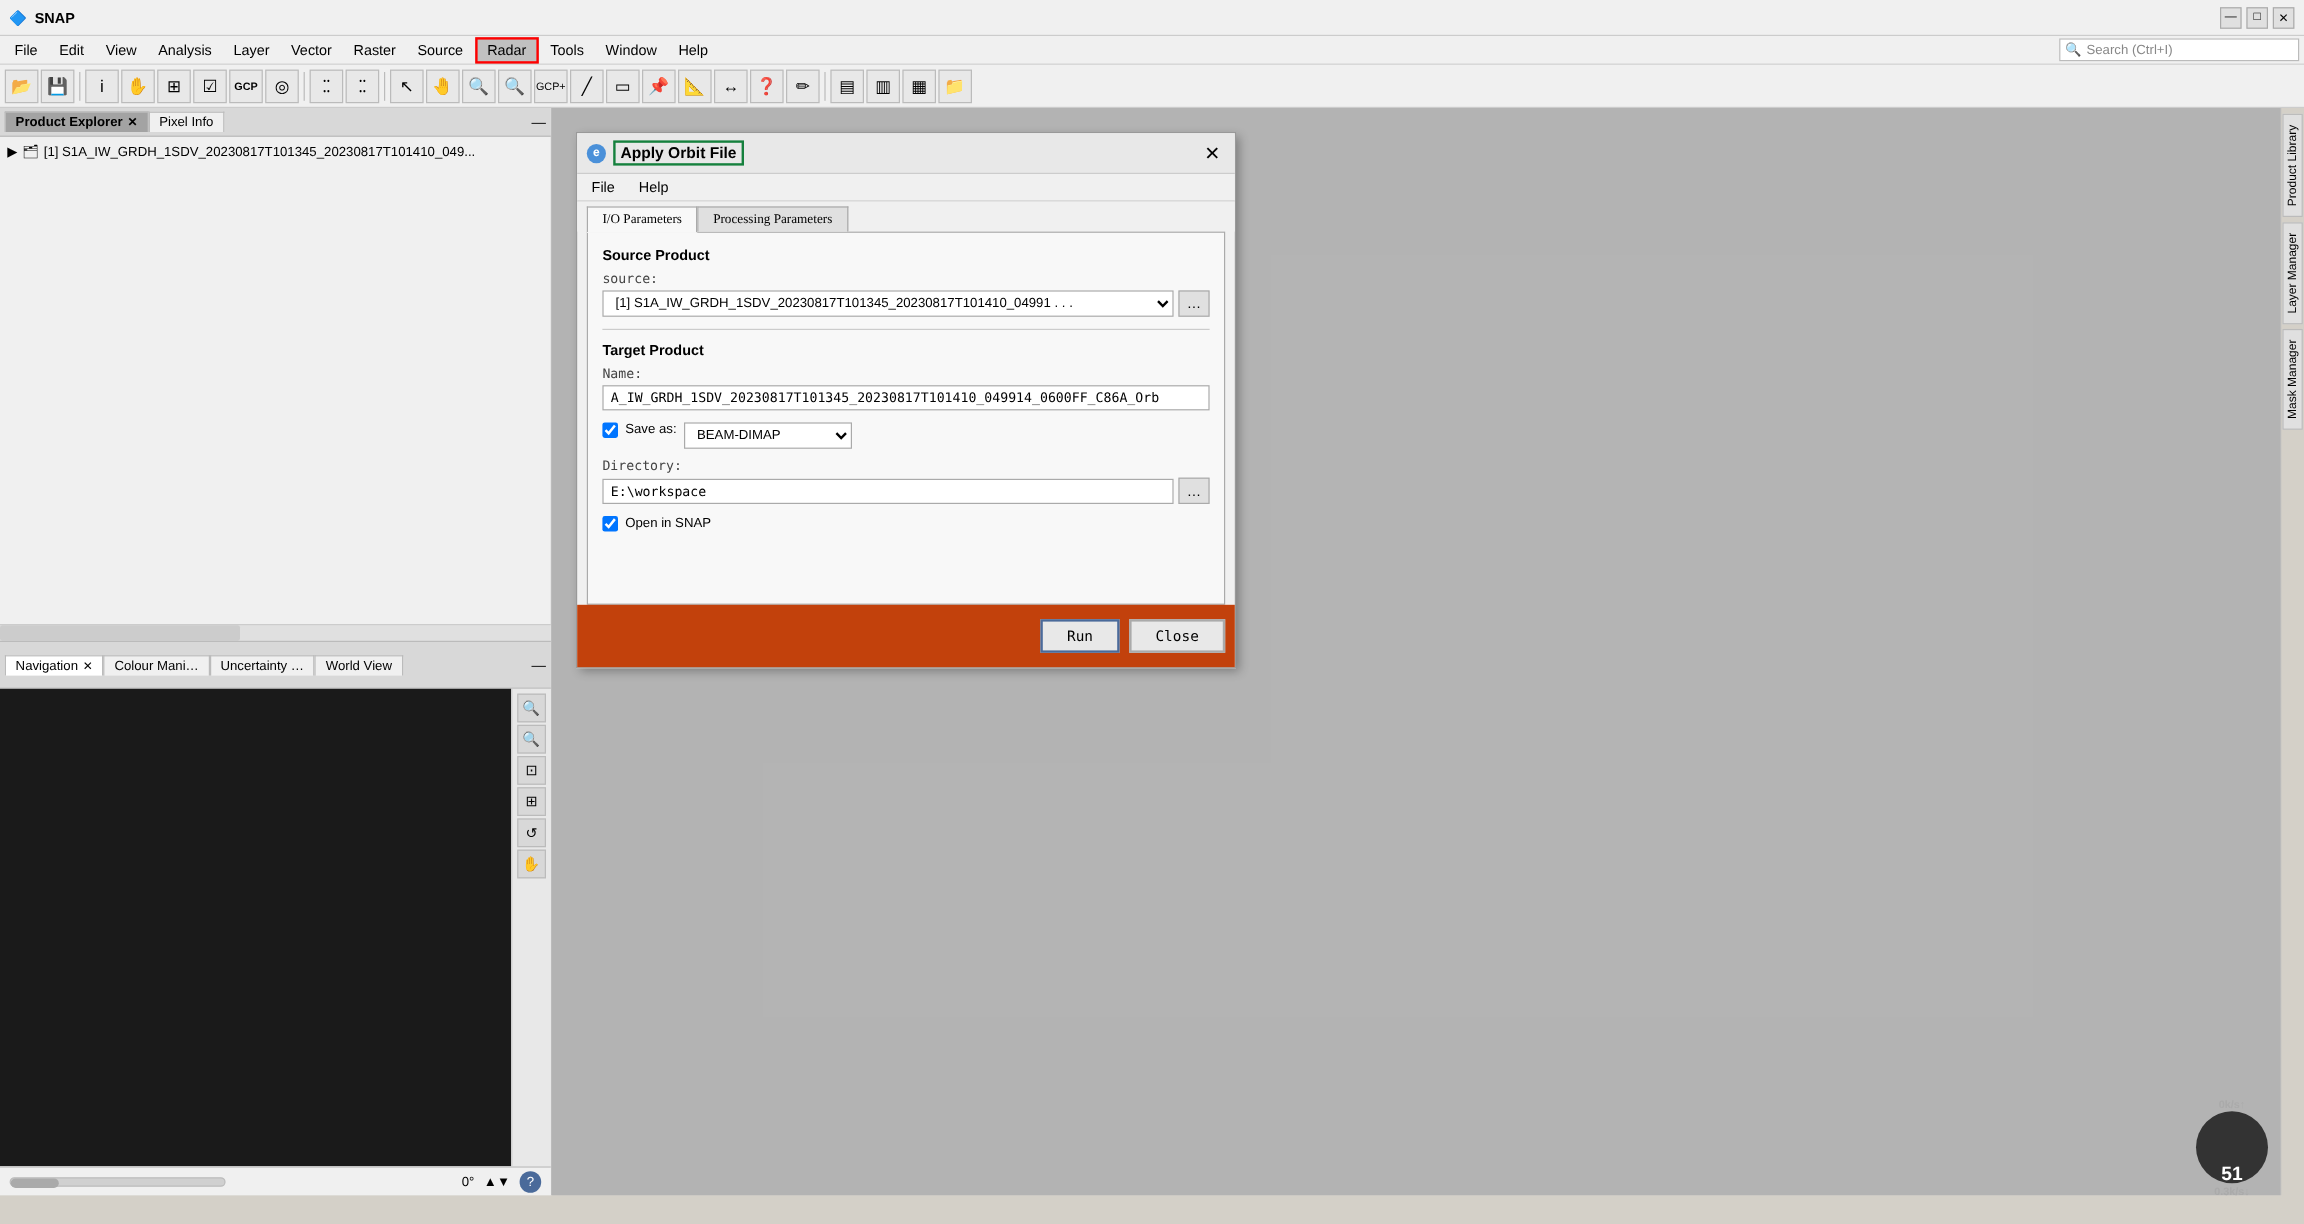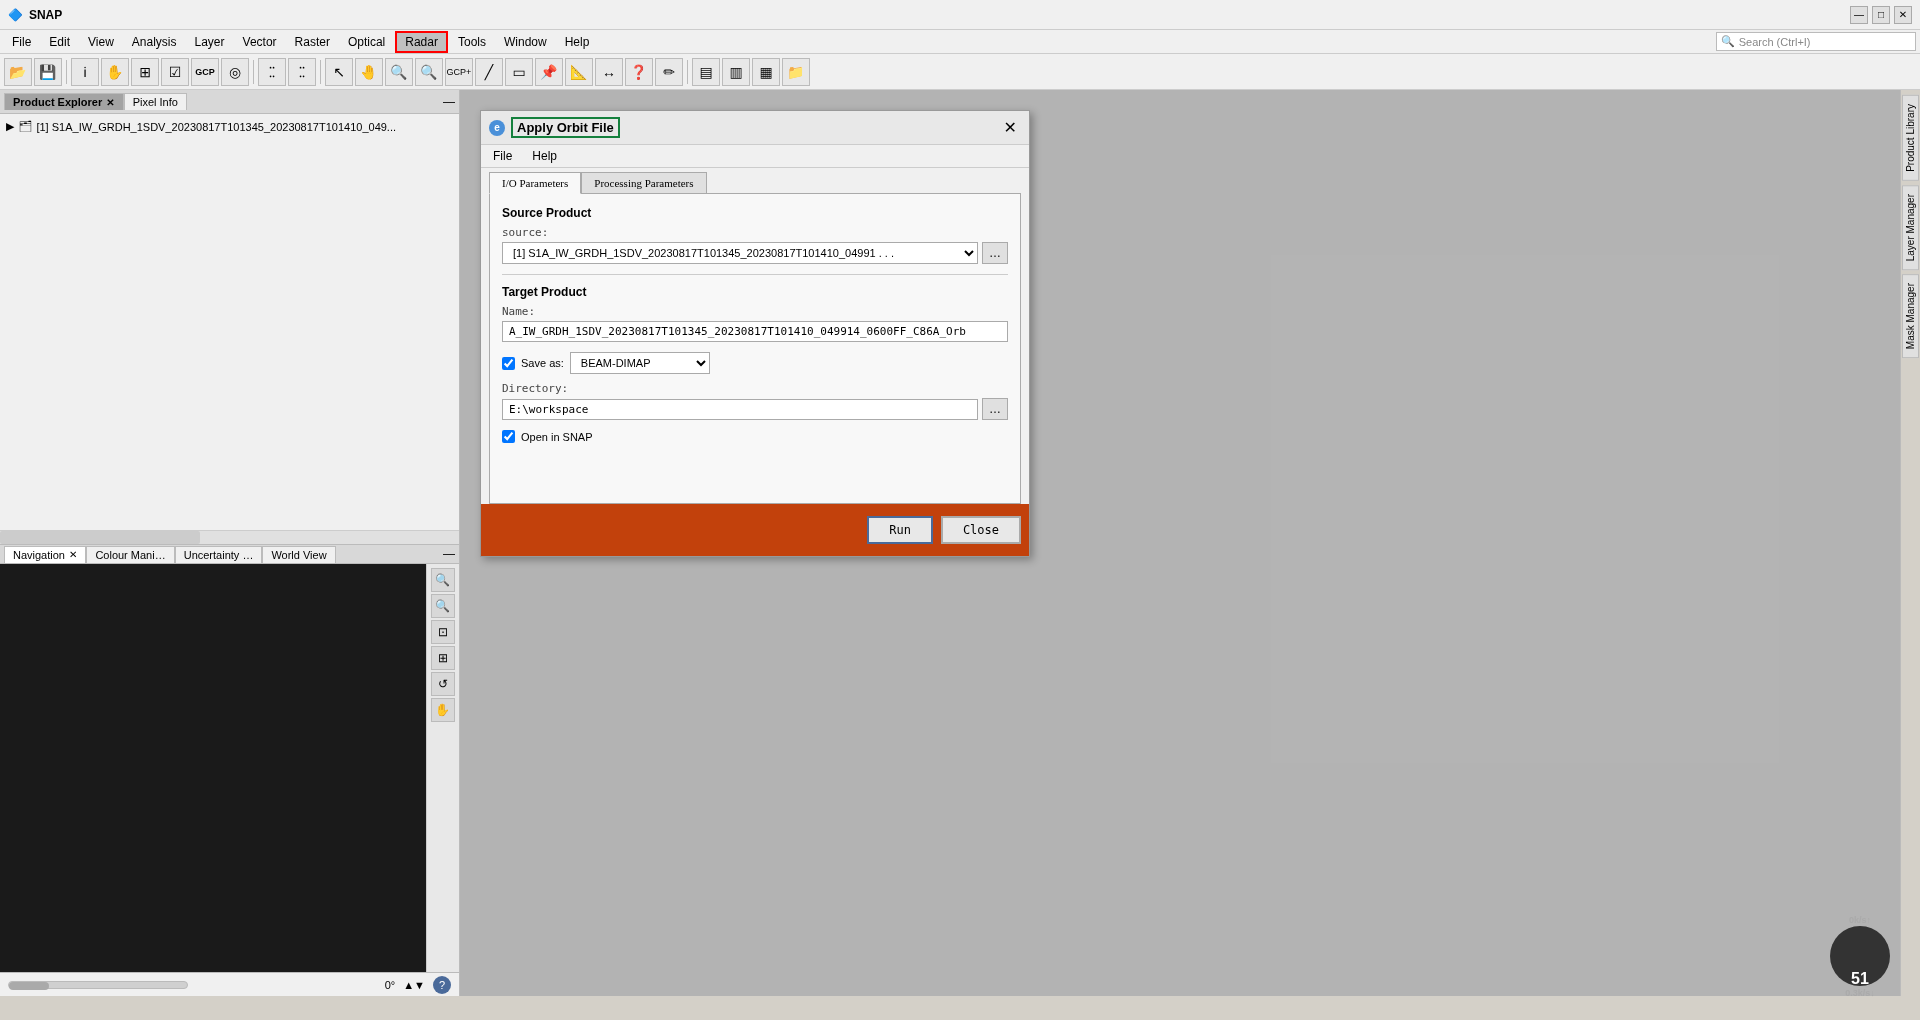--- a/index.html
+++ b/index.html
@@ -169,21 +169,21 @@
       border-top: 1px solid #ccc;
     }
 
     
     #bottom-tab-bar {
       display: flex;
       align-items: center;
       background: #d8d8d8;
       border-bottom: 1px solid #bbb;
       border-top: 1px solid #bbb;
-      height: 20px;
+      height: 40px;
       padding: 0 4px;
     }
     .bottom-tab {
       padding: 2px 8px;
       background: #f0f0f0;
       border: 1px solid #bbb;
       border-bottom: none;
       cursor: pointer;
       font-size: 11px;
       display: flex;
@@ -428,21 +428,21 @@
       cursor: pointer;
       font-size: 12px;
     }
     .section-divider {
       border: none;
       border-top: 1px solid #ccc;
       margin: 10px 0;
     }
     .checkbox-row {
       display: flex;
-      align-items: center;
+      align-items: flex-start;
       gap: 6px;
       margin-bottom: 8px;
       font-size: 11px;
     }
 
     
     #dialog-footer {
       padding: 12px 8px;
       display: flex;
       justify-content: flex-end;
@@ -495,21 +495,21 @@
 </div>
 
 <div id="menu-bar">
   <div class="menu-item">File</div>
   <div class="menu-item">Edit</div>
   <div class="menu-item">View</div>
   <div class="menu-item">Analysis</div>
   <div class="menu-item">Layer</div>
   <div class="menu-item">Vector</div>
   <div class="menu-item">Raster</div>
-  <div class="menu-item">Optical</div>
+  <div class="menu-item">Source</div>
   <div class="menu-item highlighted">Radar</div>
   <div class="menu-item">Tools</div>
   <div class="menu-item">Window</div>
   <div class="menu-item">Help</div>
   <div id="search-box" style="margin-left:auto; display:flex; align-items:center; gap:4px;">
     <span>🔍</span>
     <span style="color:#888; font-size:11px;">Search (Ctrl+I)</span>
   </div>
 </div>
 

